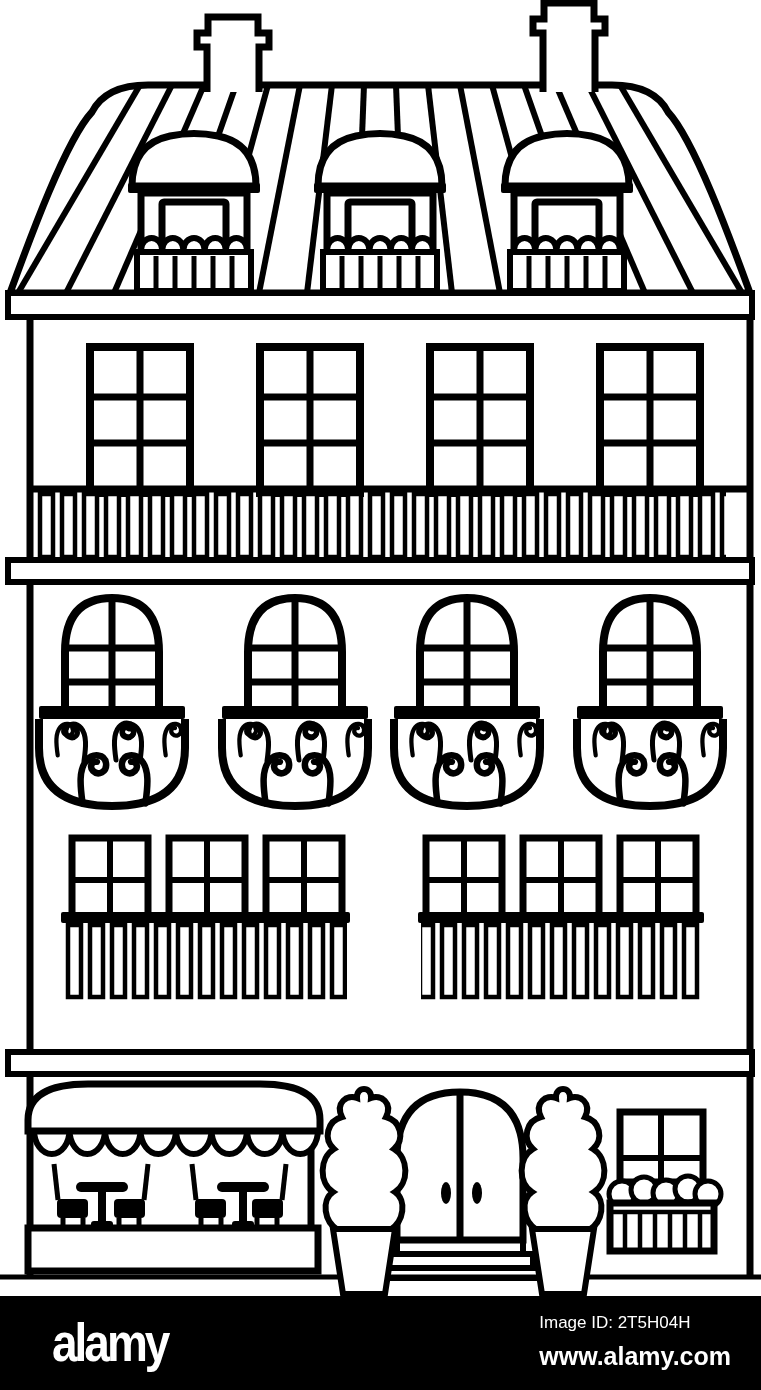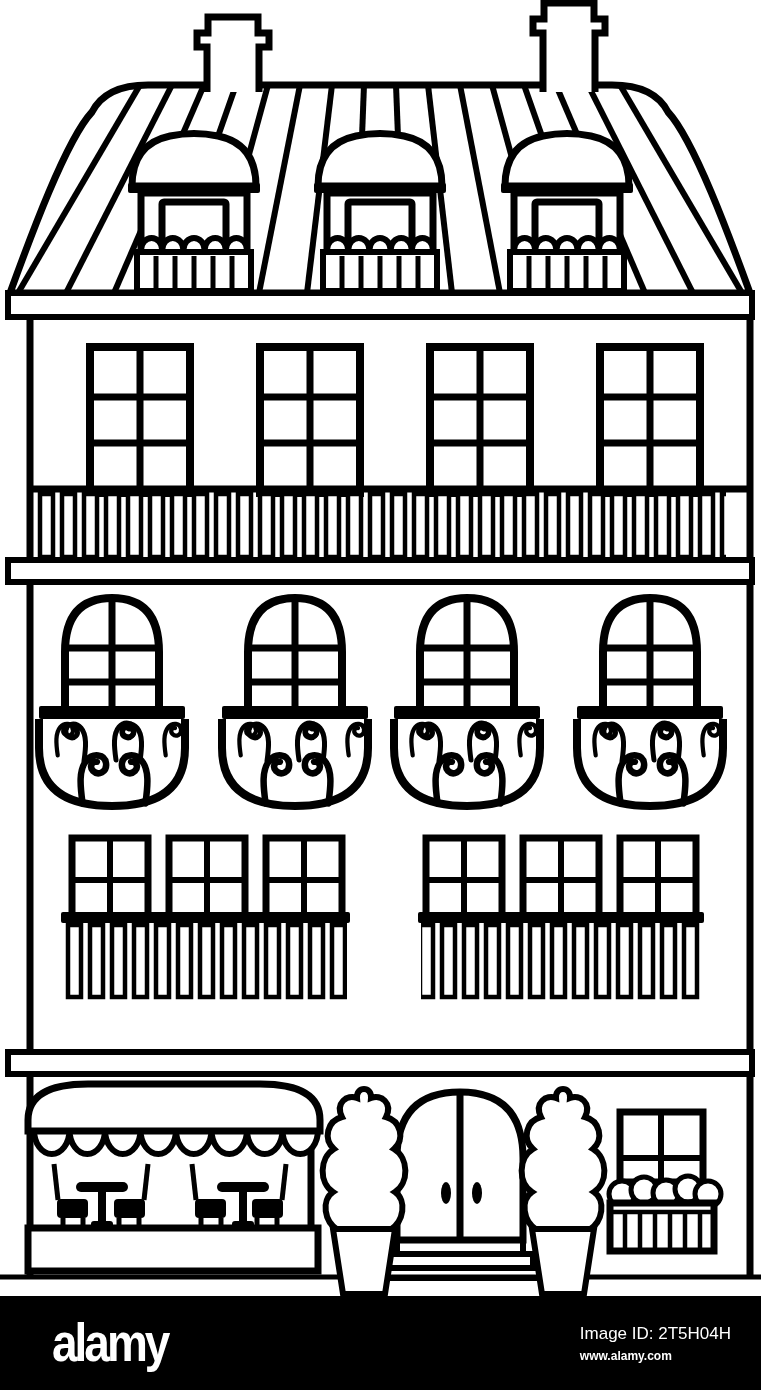--- a/index.html
+++ b/index.html
@@ -19,21 +19,21 @@
     position:absolute;left:0;top:1296px;width:761px;height:94px;
     background:var(--bar-background);color:var(--bar-text);
     display:flex;justify-content:space-between;align-items:center;
     padding:0 30px 0 52px;box-sizing:border-box;
   }
   .alamy-logo{
     font-size:46px;font-weight:bold;letter-spacing:-3px;line-height:1;
     transform:scaleY(1.15);
   }
   .alamy-meta{text-align:left;font-size:17px;line-height:1.55;}
-  .alamy-meta .url{font-size:12px;font-weight:bold;}
+  .alamy-meta .url{font-size:25px;font-weight:bold;}
 </style>
 </head>
 <body>
 
 <div class="stage">
 <svg width="761" height="1296" viewBox="0 0 761 1296">
   <defs>
     <clipPath id="roofclip">
       <path d="M10,293 C30,238 66,140 92,112 Q106,85 148,85 L612,85 Q654,85 668,112 C694,140 730,238 750,293 Z"></path>
     </clipPath>

